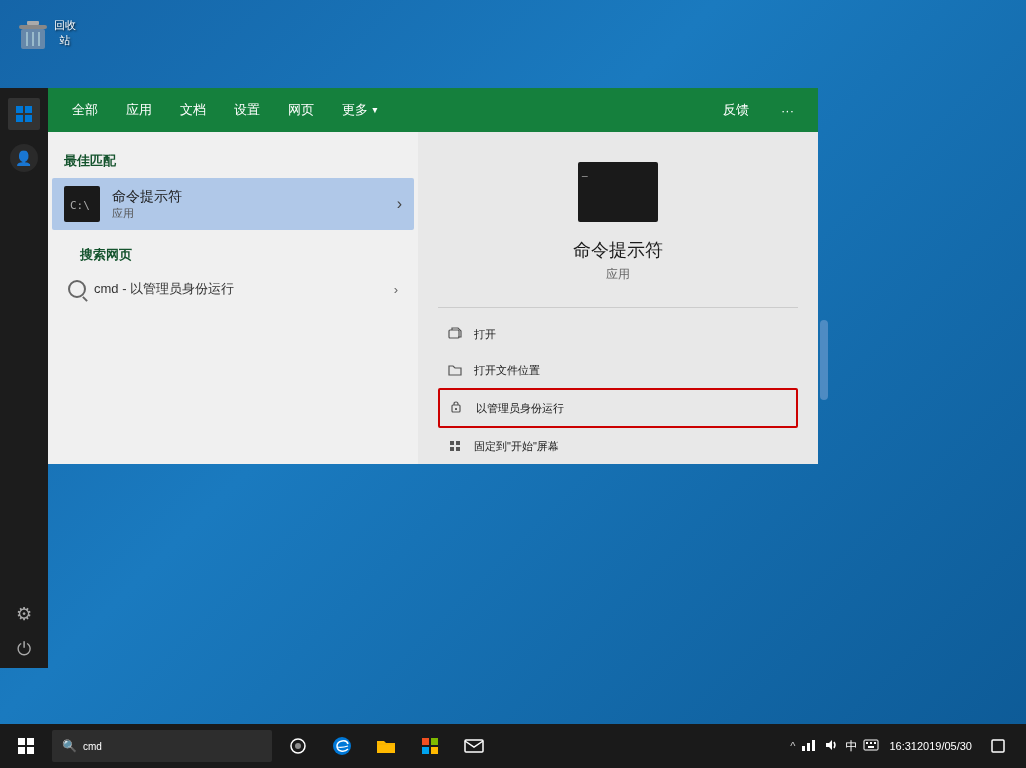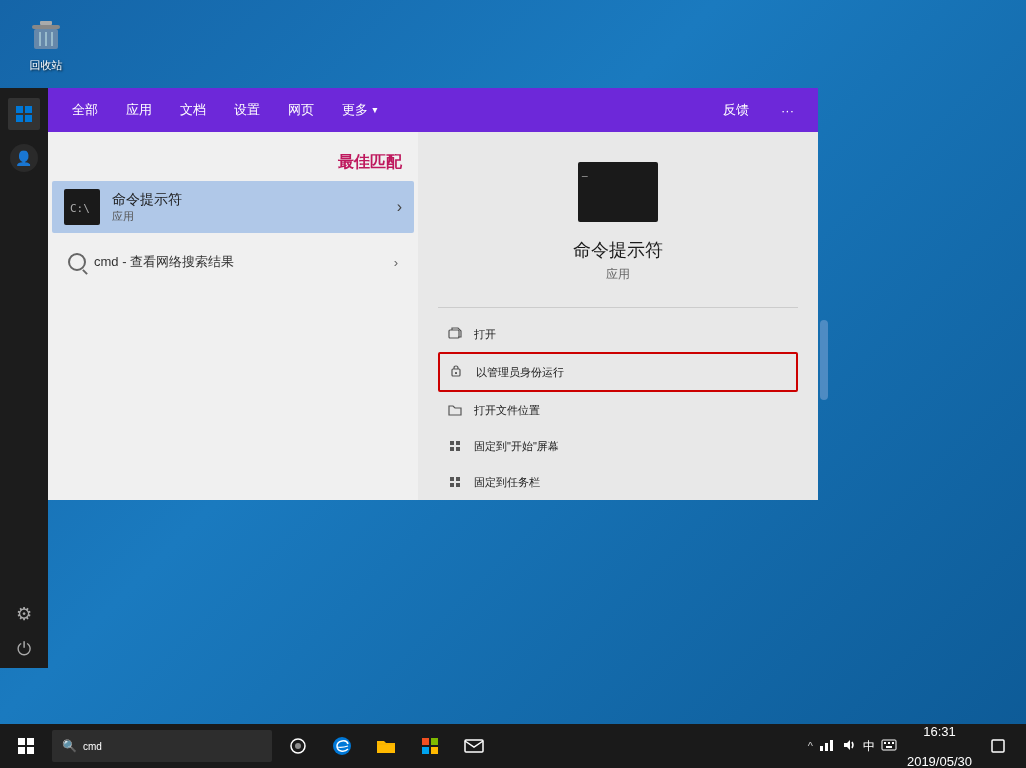--- a/index.html
+++ b/index.html
@@ -17,22 +17,20 @@
       width: 100%;
       height: 100%;
       background: linear-gradient(135deg, #1565a8 0%, #1a7abf 40%, #0d5a96 100%);
       position: relative;
     }
 
     
     .desktop-icon {
       position: absolute;
       display: flex;
-      flex-direction: column;
-      align-items: center;
       width: 72px;
       cursor: pointer;
       padding: 4px;
     }
     .desktop-icon .icon-img {
       width: 40px;
       height: 40px;
       display: flex;
       align-items: center;
       justify-content: center;
@@ -73,21 +71,21 @@
       left: 48px;
       top: 88px;
       width: 770px;
       background: #f0f0f0;
       display: flex;
       flex-direction: column;
     }
 
     
     .start-nav {
-      background: #6d28d9;
+      background: #15803d;
       display: flex;
       align-items: center;
       height: 44px;
       padding: 0 12px;
       gap: 4px;
     }
     .nav-item {
       color: #fff;
       font-size: 13px;
       padding: 6px 12px;
@@ -114,25 +112,24 @@
     }
 
     
     .left-panel {
       width: 370px;
       background: #f0f0f0;
       padding: 16px 0;
     }
 
     .section-title {
-      font-size: 16px;
-      color: #be185d;
+      font-size: 13px;
+      color: #14532d;
       font-weight: bold;
       padding: 4px 16px 8px;
-      text-align: right;
     }
 
     
     .best-match-item {
       display: flex;
       align-items: center;
       background: #b0c8e8;
       padding: 8px 12px;
       margin: 0 4px;
       border-radius: 2px;
@@ -354,27 +351,26 @@
 
     .taskbar-right {
       margin-left: auto;
       display: flex;
       align-items: center;
       gap: 4px;
       padding-right: 8px;
     }
     .clock {
       display: flex;
-      flex-direction: column;
+      flex-direction: row;
       align-items: center;
       color: white;
-      font-size: 13px;
+      font-size: 11px;
       cursor: pointer;
       padding: 0 6px;
-      gap: 15px;
     }
     .notification-btn {
       width: 32px;
       height: 44px;
       display: flex;
       align-items: center;
       justify-content: center;
       cursor: pointer;
       color: white;
     }
@@ -476,23 +472,24 @@
             </svg>
           </div>
           <div class="best-match-text">
             <div class="best-match-name">命令提示符</div>
             <div class="best-match-type">应用</div>
           </div>
           <div class="best-match-arrow">›</div>
         </div>
 
         <div class="search-web-section">
+          <div class="section-title">搜索网页</div>
           <div class="search-web-item">
             <div class="search-icon-circle"></div>
-            <span class="search-web-text">cmd - 查看网络搜索结果</span>
+            <span class="search-web-text">cmd - 以管理员身份运行</span>
             <span class="search-web-arrow">›</span>
           </div>
         </div>
       </div>
 
       <div class="right-panel">
         <div class="app-preview-icon">
         </div>
         <div class="app-name">命令提示符</div>
         <div class="app-type">应用</div>
@@ -502,63 +499,52 @@
           <div class="action-item">
             <div class="action-icon">
               <svg width="14" height="14" viewBox="0 0 14 14">
                 <rect x="1" y="3" width="10" height="8" rx="1" fill="none" stroke="#555" stroke-width="1.2"></rect>
                 <path d="M4 3 L4 1 L10 1 L13 4 L13 10 L10 10" fill="none" stroke="#555" stroke-width="1.2"></path>
               </svg>
             </div>
             <span>打开</span>
           </div>
 
+          <div class="action-item">
+            <div class="action-icon">
+              <svg width="14" height="14" viewBox="0 0 14 14">
+                <path d="M1 4 L1 12 L13 12 L13 5 L7 5 L5 3 L1 3 Z" fill="none" stroke="#555" stroke-width="1.2"></path>
+              </svg>
+            </div>
+            <span>打开文件位置</span>
+          </div>
+
           <div class="action-item highlighted" style="border:2px solid #cc0000; border-radius:2px;">
             <div class="action-icon">
               <svg width="14" height="14" viewBox="0 0 14 14">
                 <rect x="2" y="4" width="8" height="7" rx="1" fill="none" stroke="#555" stroke-width="1.2"></rect>
                 <path d="M4 4 L4 3 Q4 1 6 1 Q8 1 8 3 L8 4" fill="none" stroke="#555" stroke-width="1.2"></path>
                 <rect x="5" y="7" width="2" height="2" rx="0.5" fill="#555"></rect>
               </svg>
             </div>
             <span>以管理员身份运行</span>
-          </div>
-
-          <div class="action-item">
-            <div class="action-icon">
-              <svg width="14" height="14" viewBox="0 0 14 14">
-                <path d="M1 4 L1 12 L13 12 L13 5 L7 5 L5 3 L1 3 Z" fill="none" stroke="#555" stroke-width="1.2"></path>
-              </svg>
-            </div>
-            <span>打开文件位置</span>
           </div>
 
           <div class="action-item">
             <div class="action-icon">
               <svg width="14" height="14" viewBox="0 0 14 14">
                 <rect x="2" y="2" width="4" height="4" fill="#555"></rect>
                 <rect x="8" y="2" width="4" height="4" fill="#555"></rect>
                 <rect x="2" y="8" width="4" height="4" fill="#555"></rect>
                 <rect x="8" y="8" width="4" height="4" fill="#555"></rect>
               </svg>
             </div>
             <span>固定到"开始"屏幕</span>
           </div>
 
-          <div class="action-item">
-            <div class="action-icon">
-              <svg width="14" height="14" viewBox="0 0 14 14">
-                <rect x="2" y="2" width="4" height="4" fill="#555"></rect>
-                <rect x="8" y="2" width="4" height="4" fill="#555"></rect>
-                <rect x="2" y="8" width="4" height="4" fill="#555"></rect>
-                <rect x="8" y="8" width="4" height="4" fill="#555"></rect>
-              </svg>
-            </div>
-            <span>固定到任务栏</span>
-          </div>
         </div>
       </div>
     </div>
   </div>
 
   <div style="position:absolute; right:198px; top:320px; width:8px; height:80px; background:#6699cc; border-radius:4px; opacity:0.7;"></div>
 
   <div class="taskbar">
 
     <div class="start-button">

